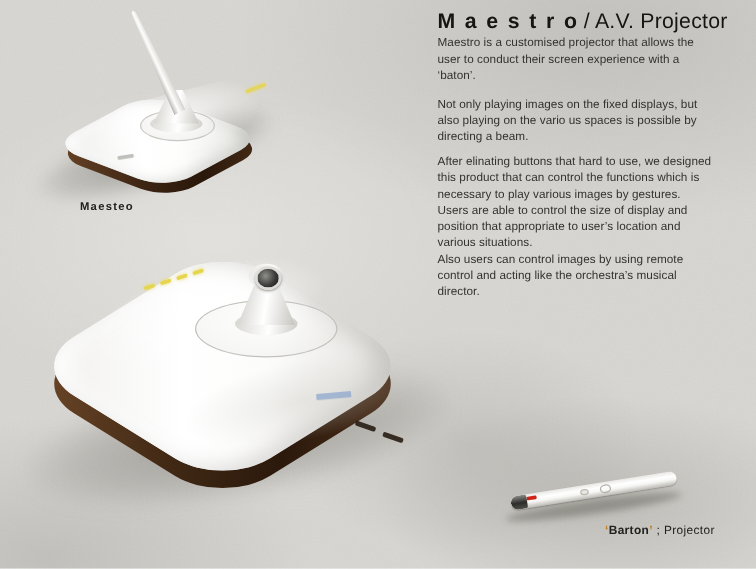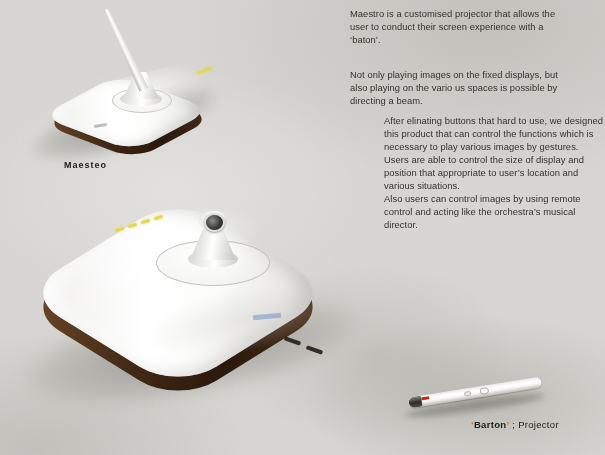--- a/index.html
+++ b/index.html
@@ -55,29 +55,29 @@
   .b-stripe{position:absolute;left:13px;top:2px;width:8px;height:2.6px;background:#cf2418;border-radius:1px;}
   .b-btn1{position:absolute;left:56px;top:3px;width:7px;height:5px;border-radius:50%;background:#e9e7e2;border:1px solid #bcbab4;box-sizing:border-box;}
   .b-btn2{position:absolute;left:72px;top:2px;width:9px;height:7px;border-radius:50%;border:1px solid #b3b1ab;box-sizing:border-box;background:transparent;}
 
   
   .label{position:absolute;z-index:8;font-size:9.5px;color:#22211e;letter-spacing:.3px;}
   .label .label-name{font-weight:bold;}
   .label .q{color:#c67716;font-weight:bold;}
   .label-maestro{left:64px;top:160px;font-weight:bold;font-size:9px;letter-spacing:1px;text-align:center;}
   .label-orchestra{left:13px;top:386px;}
-  .label-barton{left:471px;top:419px;}
+  .label-barton{left:484px;top:419px;}
 
   
   .textcol{position:absolute;left:350px;top:7px;width:254px;z-index:8;color:#2c2b27;}
   .title{white-space:nowrap;color:#161512;}
   .title .brand{font-size:17px;font-weight:bold;letter-spacing:1.5px;}
   .title .titlerest{font-size:17px;font-weight:400;letter-spacing:.2px;margin-left:4px;}
   .para{margin:0;font-size:9.4px;line-height:13px;white-space:pre-line;letter-spacing:.05px;color:#33322d;}
-  .p1{margin-top:0;} .p2{margin-top:22px;} .p3{margin-top:7px;margin-left:34px;}
+  .p1{margin-top:0;} .p2{margin-top:10px;} .p3{margin-top:7px;}
 </style>
 </head>
 <body>
 
 <div class="poster">
 
   <svg class="texture" width="605" height="455">
     <filter id="grain">
       <feTurbulence type="fractalNoise" baseFrequency="0.75" numOctaves="2" stitchTiles="stitch"></feTurbulence>
       <feColorMatrix type="matrix" values="0 0 0 0 0.42  0 0 0 0 0.41  0 0 0 0 0.38  0 0 0 0.55 0"></feColorMatrix>
@@ -131,20 +131,23 @@
       <div class="b-stripe"></div>
       <div class="b-btn1"></div>
       <div class="b-btn2"></div>
     </div>
   </div>
   <div class="label label-barton">
     <span class="q">‘</span><span class="label-name">Barton</span><span class="q">’</span><span class="label-suffix"> ; Projector</span>
   </div>
 
   <div class="textcol">
+    <div class="title">
+      <span class="brand">M a e s t r o</span><span class="titlerest">/ A.V. Projector</span>
+    </div>
     <p class="para p1">Maestro is a customised projector that allows the
 user to conduct their screen experience with a
 ‘baton’.</p>
     <p class="para p2">Not only playing images on the fixed displays, but
 also playing on the vario us spaces is possible by
 directing a beam.</p>
     <p class="para p3">After elinating buttons that hard to use, we designed
 this product that can control the functions which is
 necessary to play various images by gestures.
 Users are able to control the size of display and

